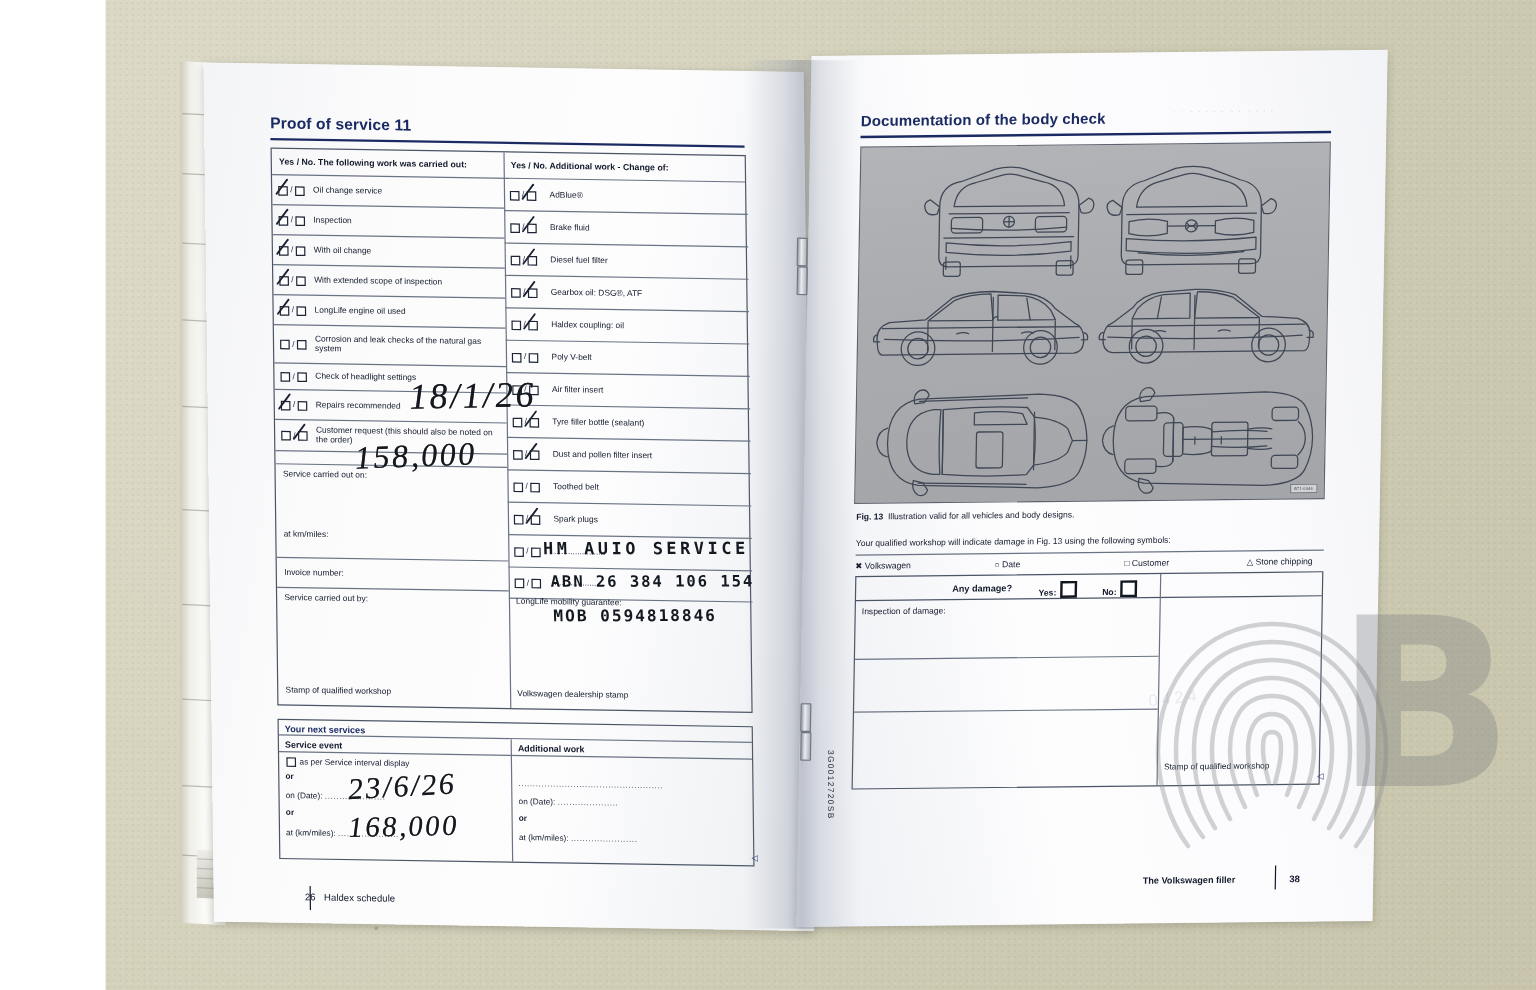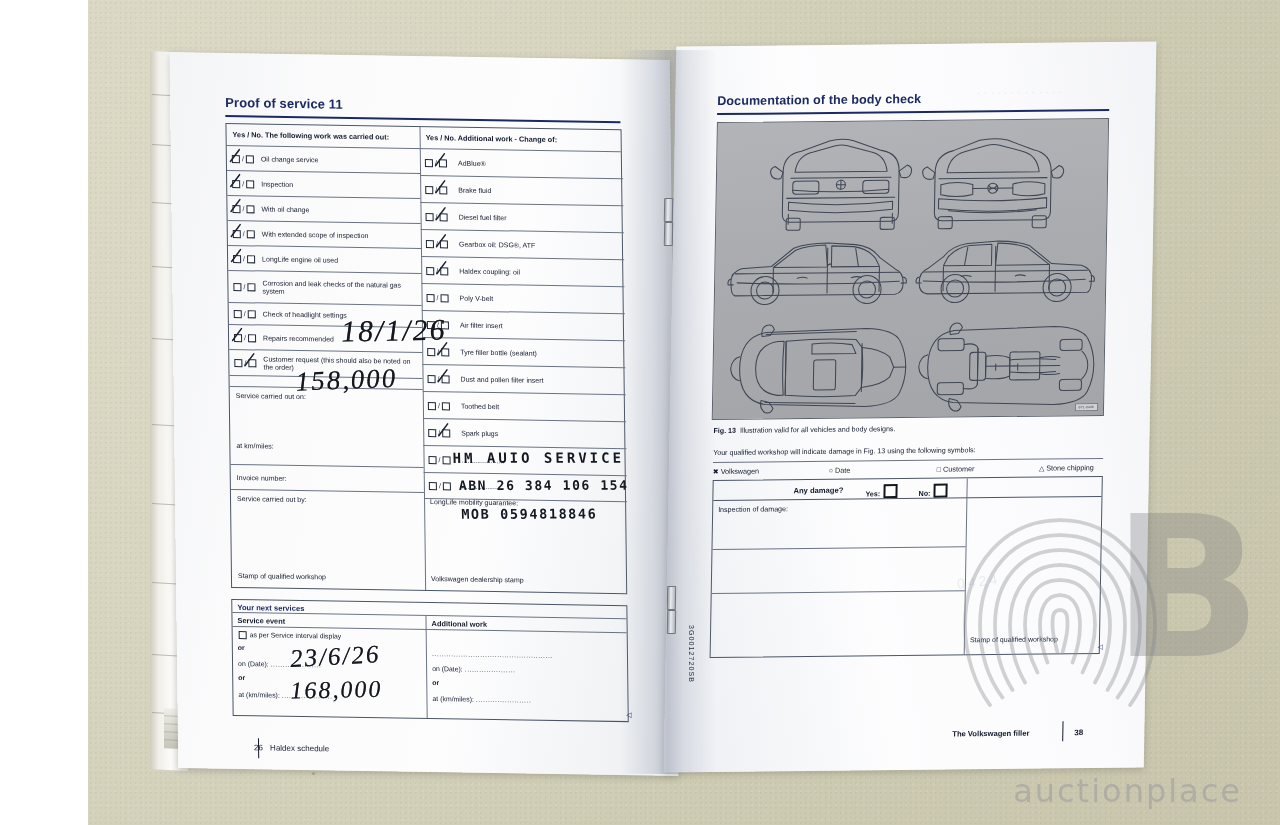--- a/index.html
+++ b/index.html
@@ -590,16 +590,15 @@
         <path d="M78,82 C84,74 88,62 88,50 C88,26 72,8 50,8"></path>
         <path d="M73,79 C79,71 82,61 82,50 C82,29 69,14 50,14"></path>
         <path d="M69,76 C74,68 76,60 76,50 C76,33 66,20 50,20"></path>
         <path d="M64,73 C68,66 70,59 70,50 C70,37 63,26 50,26"></path>
         <path d="M59,69 C62,63 64,57 64,50 C64,40 60,32 50,32"></path>
         <path d="M55,65 C57,60 58,55 58,50 C58,44 56,38 50,38"></path>
         <path d="M51,61 C52,57 53,54 53,50 C53,47 53,44 50,44"></path>
       </g>
     </svg>
     <div class="wm-b">B</div>
-    <div class="wm-auction">auctionplace</div>
   </div>
 
 </div>
 
 </body></html>

